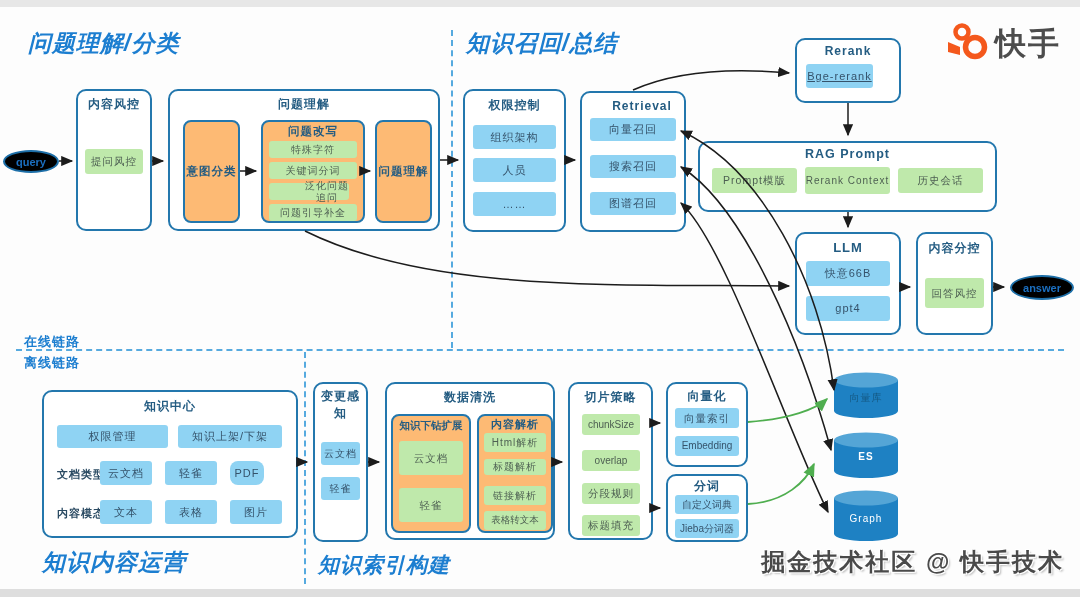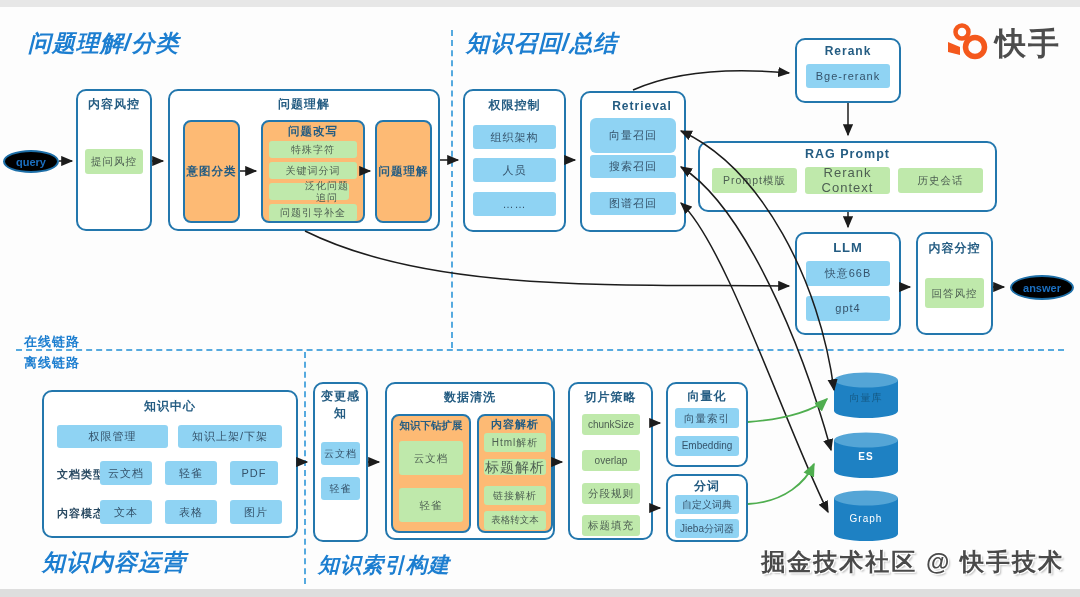--- a/index.html
+++ b/index.html
@@ -79,73 +79,73 @@
   </div>
 
   <div class="box" style="left:463px;top:89px;width:103px;height:143px;"></div>
   <div class="btitle" style="left:463px;top:97px;width:103px;">权限控制</div>
   <div class="bi" style="left:473px;top:125px;width:83px;height:24px;">组织架构</div>
   <div class="bi" style="left:473px;top:158px;width:83px;height:24px;">人员</div>
   <div class="bi" style="left:473px;top:192px;width:83px;height:24px;">……</div>
 
   <div class="box" style="left:580px;top:91px;width:106px;height:141px;"></div>
   <div class="btitle" style="left:580px;top:99px;width:124px;">Retrieval</div>
-  <div class="bi" style="left:590px;top:118px;width:86px;height:35px;border-radius:6px;">向量召回</div>
+  <div class="bi" style="left:590px;top:118px;width:86px;height:23px;">向量召回</div>
   <div class="bi" style="left:590px;top:155px;width:86px;height:23px;">搜索召回</div>
   <div class="bi" style="left:590px;top:192px;width:86px;height:23px;">图谱召回</div>
 
   <div class="box" style="left:795px;top:38px;width:106px;height:65px;"></div>
   <div class="btitle" style="left:795px;top:44px;width:106px;">Rerank</div>
-  <div class="bi" style="left:806px;top:64px;width:84px;height:24px;">Bge-rerank</div>
+  <div class="bi" style="left:806px;top:64px;width:67px;height:24px;text-decoration:underline;">Bge-rerank</div>
 
   <div class="box" style="left:698px;top:141px;width:299px;height:71px;"></div>
   <div class="btitle" style="left:698px;top:147px;width:299px;font-size:12.5px;">RAG Prompt</div>
   <div class="gi" style="left:712px;top:168px;width:85px;height:25px;font-size:10.5px;">Prompt模版</div>
-  <div class="gi" style="left:805px;top:167px;width:85px;height:27px;font-size:13px;padding:0 0;">Rerank Context</div>
+  <div class="gi" style="left:805px;top:167px;width:85px;height:27px;font-size:10px;padding:0 0;">Rerank Context</div>
   <div class="gi" style="left:898px;top:168px;width:85px;height:25px;font-size:10.5px;">历史会话</div>
 
   <div class="box" style="left:795px;top:232px;width:106px;height:103px;"></div>
   <div class="btitle" style="left:795px;top:240px;width:106px;font-size:13px;">LLM</div>
   <div class="bi" style="left:806px;top:261px;width:84px;height:25px;">快意66B</div>
   <div class="bi" style="left:806px;top:296px;width:84px;height:25px;">gpt4</div>
 
   <div class="box" style="left:916px;top:232px;width:77px;height:103px;"></div>
   <div class="btitle" style="left:916px;top:240px;width:77px;">内容分控</div>
   <div class="gi" style="left:925px;top:278px;width:59px;height:30px;font-size:10.5px;">回答风控</div>
 
   <div class="ellipse" style="left:1010px;top:275px;width:64px;height:25px;">answer</div>
 
   <div class="box" style="left:42px;top:390px;width:256px;height:148px;"></div>
   <div class="btitle" style="left:42px;top:398px;width:256px;">知识中心</div>
   <div class="bi" style="left:57px;top:425px;width:111px;height:23px;">权限管理</div>
   <div class="bi" style="left:178px;top:425px;width:104px;height:23px;">知识上架/下架</div>
   <div class="rowlab" style="left:57px;top:467px;">文档类型</div>
   <div class="bi" style="left:100px;top:461px;width:52px;height:24px;">云文档</div>
   <div class="bi" style="left:165px;top:461px;width:52px;height:24px;">轻雀</div>
-  <div class="bi" style="left:230px;top:461px;width:48px;height:24px;">PDF</div>
+  <div class="bi" style="left:230px;top:461px;width:34px;height:24px;border-radius:8px;">PDF</div>
   <div class="rowlab" style="left:57px;top:506px;">内容模态</div>
   <div class="bi" style="left:100px;top:500px;width:52px;height:24px;">文本</div>
   <div class="bi" style="left:165px;top:500px;width:52px;height:24px;">表格</div>
   <div class="bi" style="left:230px;top:500px;width:52px;height:24px;">图片</div>
 
   <div class="box" style="left:313px;top:382px;width:55px;height:160px;"></div>
   <div class="btitle" style="left:320px;top:388px;width:41px;">变更感知</div>
   <div class="bi" style="left:321px;top:442px;width:39px;height:23px;font-size:10px;">云文档</div>
   <div class="bi" style="left:321px;top:477px;width:39px;height:23px;font-size:10px;">轻雀</div>
 
   <div class="box" style="left:385px;top:382px;width:170px;height:158px;"></div>
   <div class="btitle" style="left:385px;top:389px;width:170px;">数据清洗</div>
   <div class="inbox" style="left:391px;top:414px;width:80px;height:119px;"></div>
   <div class="btitle" style="left:391px;top:419px;width:80px;font-size:10.5px;letter-spacing:0;">知识下钻扩展</div>
   <div class="gi" style="left:399px;top:441px;width:64px;height:34px;font-size:10.5px;">云文档</div>
   <div class="gi" style="left:399px;top:488px;width:64px;height:34px;font-size:10.5px;">轻雀</div>
   <div class="inbox" style="left:477px;top:414px;width:76px;height:119px;"></div>
   <div class="btitle" style="left:477px;top:417px;width:76px;font-size:11px;">内容解析</div>
   <div class="gi" style="left:484px;top:433px;width:62px;height:19px;font-size:10px;">Html解析</div>
-  <div class="gi" style="left:484px;top:459px;width:62px;height:16px;font-size:14px;">标题解析</div>
+  <div class="gi" style="left:484px;top:459px;width:62px;height:16px;font-size:10px;">标题解析</div>
   <div class="gi" style="left:484px;top:486px;width:62px;height:19px;font-size:10px;">链接解析</div>
   <div class="gi" style="left:484px;top:511px;width:62px;height:19px;font-size:9.5px;letter-spacing:0;">表格转文本</div>
 
   <div class="box" style="left:568px;top:382px;width:85px;height:158px;"></div>
   <div class="btitle" style="left:568px;top:389px;width:85px;">切片策略</div>
   <div class="gi" style="left:582px;top:414px;width:58px;height:21px;font-size:10px;letter-spacing:0;">chunkSize</div>
   <div class="gi" style="left:582px;top:450px;width:58px;height:21px;font-size:10px;letter-spacing:0;">overlap</div>
   <div class="gi" style="left:582px;top:483px;width:58px;height:21px;font-size:10.5px;">分段规则</div>
   <div class="gi" style="left:582px;top:515px;width:58px;height:21px;font-size:10.5px;">标题填充</div>
 

